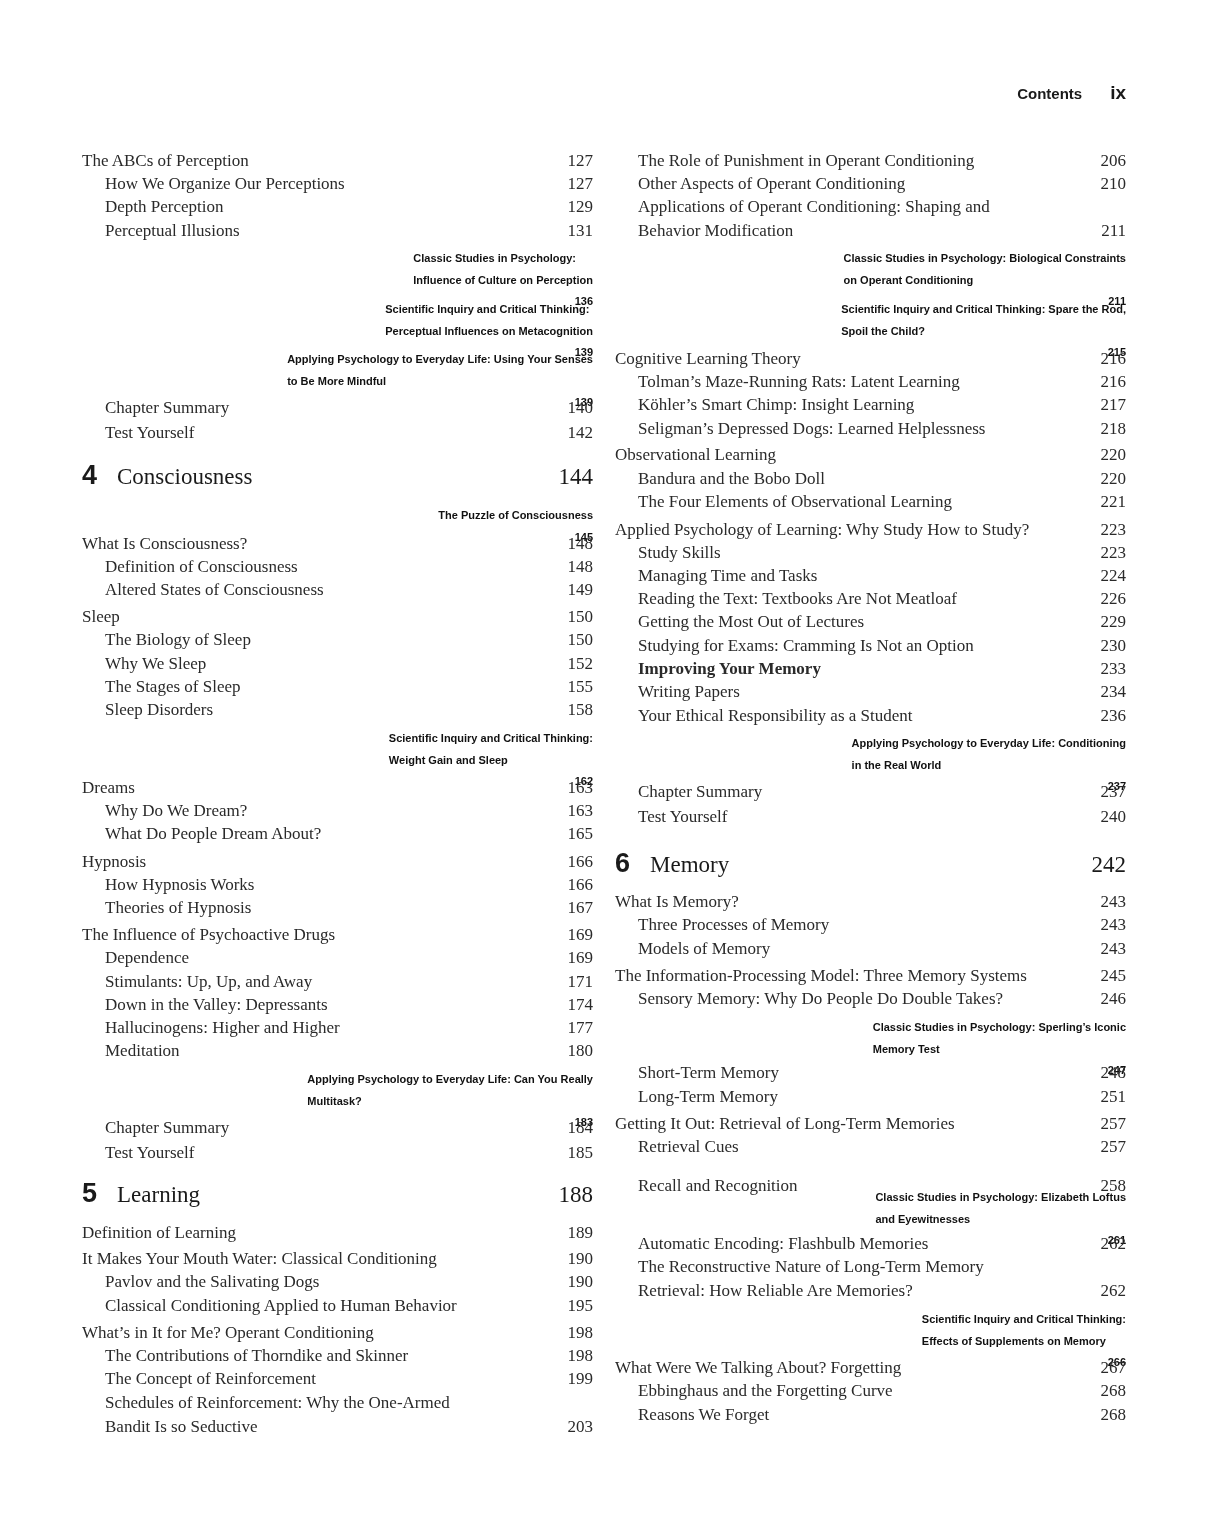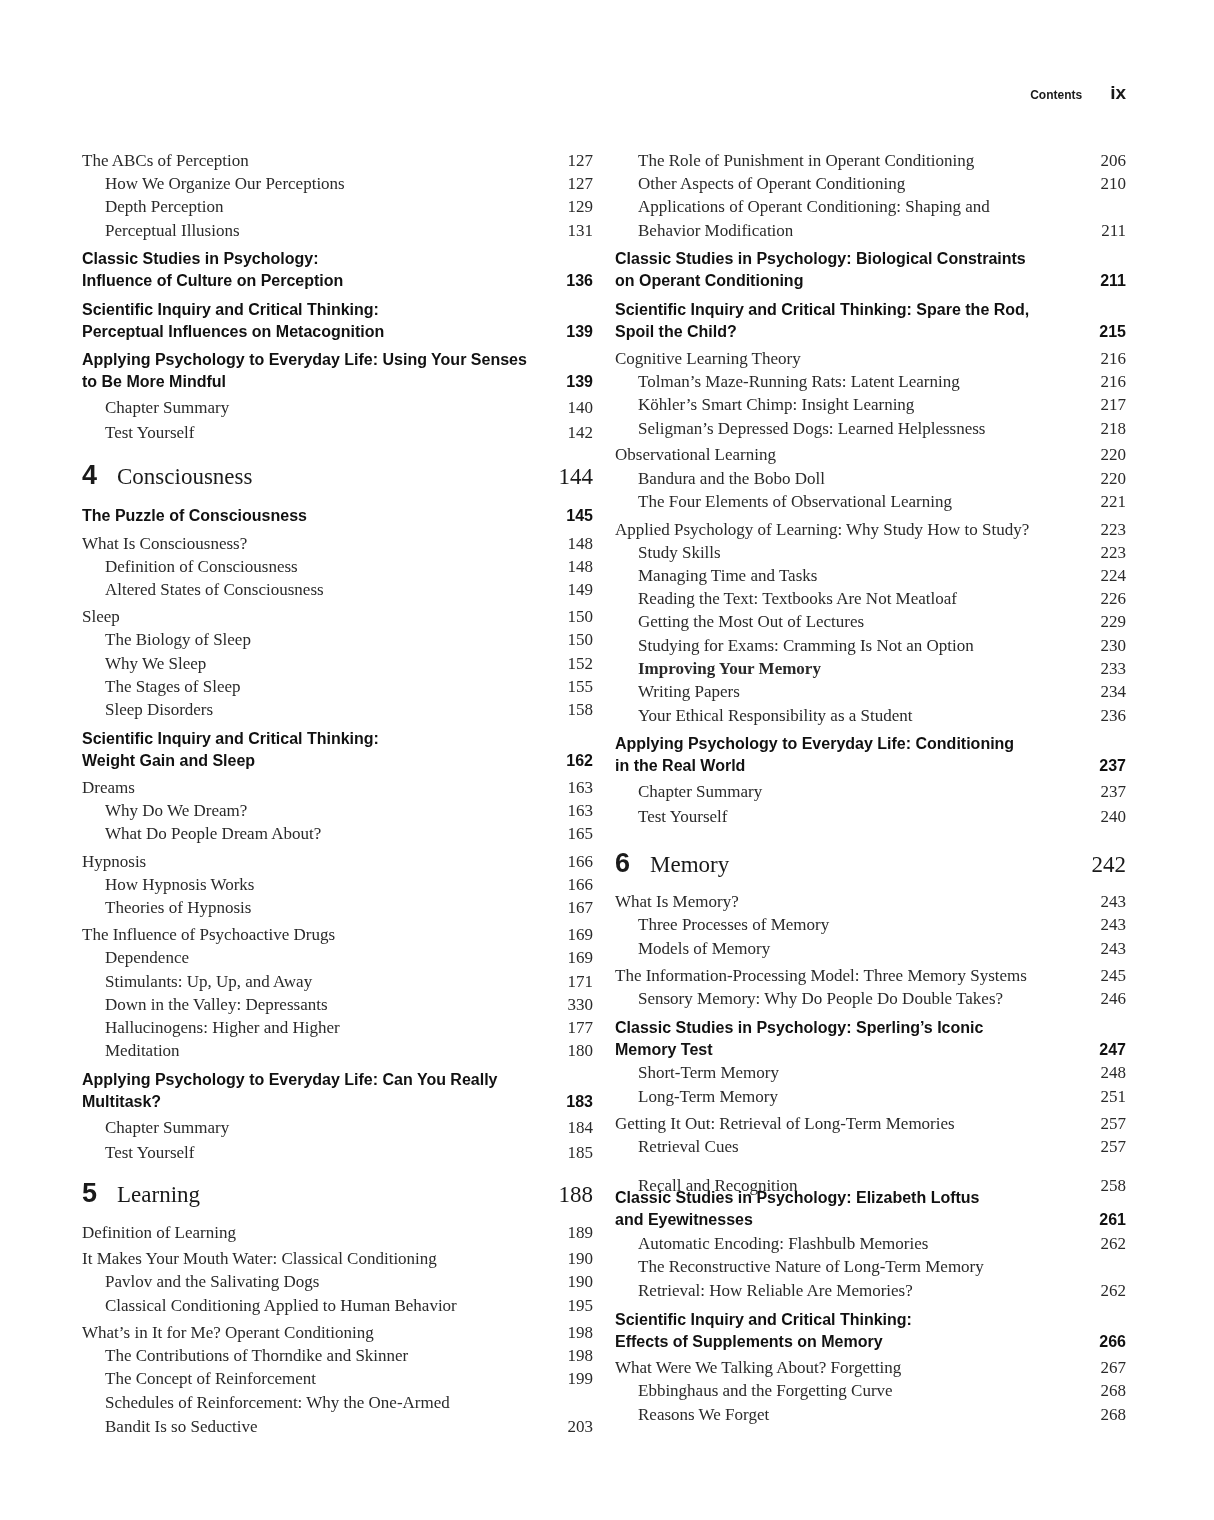--- a/index.html
+++ b/index.html
@@ -1,28 +1,28 @@
 <!DOCTYPE html>
 <html><head>
   <meta charset="utf-8">
   <style>
     html, body { margin: 0; padding: 0; background: #ffffff; }
     body { width: 1214px; height: 1520px; position: relative; overflow: hidden; color: #1a1a1a; }
     .header { position: absolute; top: 82px; right: 88px; display: flex; align-items: baseline; gap: 28px; }
-    .header .label { font-family: "Liberation Sans", sans-serif; font-weight: bold; font-size: 12px; }
+    .header .label { font-family: "Liberation Sans", sans-serif; font-weight: bold; font-size: 15px; }
     .header .folio { font-family: "Liberation Sans", sans-serif; font-weight: bold; font-size: 19px; }
     .col { position: absolute; top: 0; }
     .col.left { left: 82px; width: 511px; }
     .col.right { left: 615px; width: 511px; }
     .row { position: absolute; left: 0; right: 0; display: flex; justify-content: space-between; align-items: flex-end; }
     .row .t { flex: 1; }
     .row .p { text-align: right; min-width: 40px; }
     .serif { font-family: "Liberation Serif", serif; font-size: 17px; line-height: 23.5px; color: #2a2a2a; }
     .serif.sub .t { padding-left: 23px; }
-    .bold { font-family: "Liberation Sans", sans-serif; font-weight: bold; font-size: 16px; line-height: 21.5px; color: #111; }
+    .bold { font-family: "Liberation Sans", sans-serif; font-weight: bold; font-size: 11px; line-height: 21.5px; color: #111; flex-direction: column; }
     .chap { font-family: "Liberation Serif", serif; font-size: 23px; line-height: 30px; color: #1a1a1a; }
     .chap .num { font-family: "Liberation Sans", sans-serif; font-weight: bold; font-size: 27px; margin-right: 20px; }
   </style>
 </head>
 <body>
 
 <div class="header">
   <span class="label">Contents</span>
   <span class="folio">ix</span>
 </div>
@@ -143,21 +143,21 @@
     <div class="row serif sub" style="top: 946px;">
       <span class="t" style="white-space: pre-line;">Dependence</span>
       <span class="p">169</span>
     </div>
     <div class="row serif sub" style="top: 970px;">
       <span class="t" style="white-space: pre-line;">Stimulants: Up, Up, and Away</span>
       <span class="p">171</span>
     </div>
     <div class="row serif sub" style="top: 993px;">
       <span class="t" style="white-space: pre-line;">Down in the Valley: Depressants</span>
-      <span class="p">330</span>
+      <span class="p">174</span>
     </div>
     <div class="row serif sub" style="top: 1016px;">
       <span class="t" style="white-space: pre-line;">Hallucinogens: Higher and Higher</span>
       <span class="p">177</span>
     </div>
     <div class="row serif sub" style="top: 1039px;">
       <span class="t" style="white-space: pre-line;">Meditation</span>
       <span class="p">180</span>
     </div>
     <div class="row bold" style="top: 1069px;">

